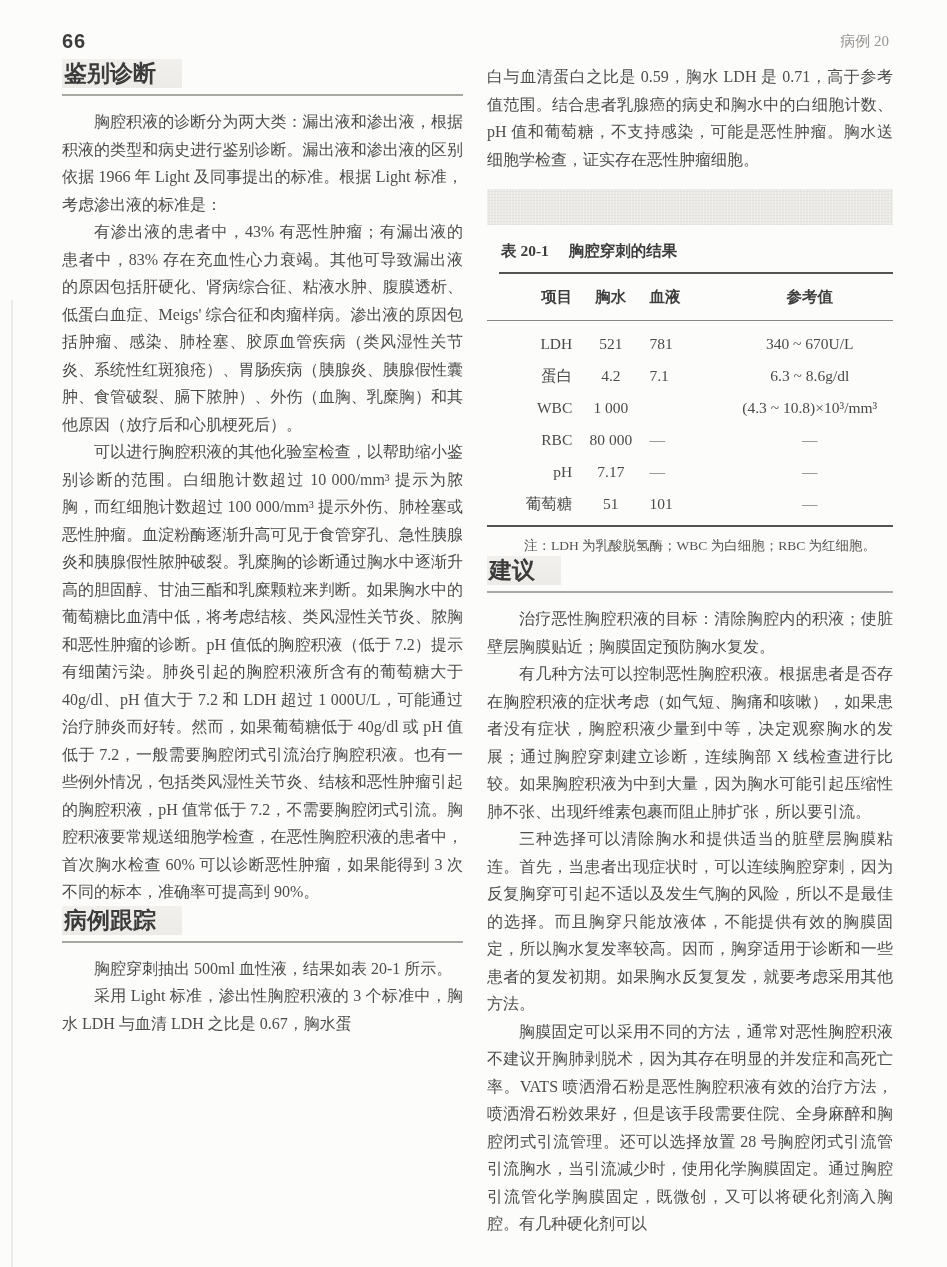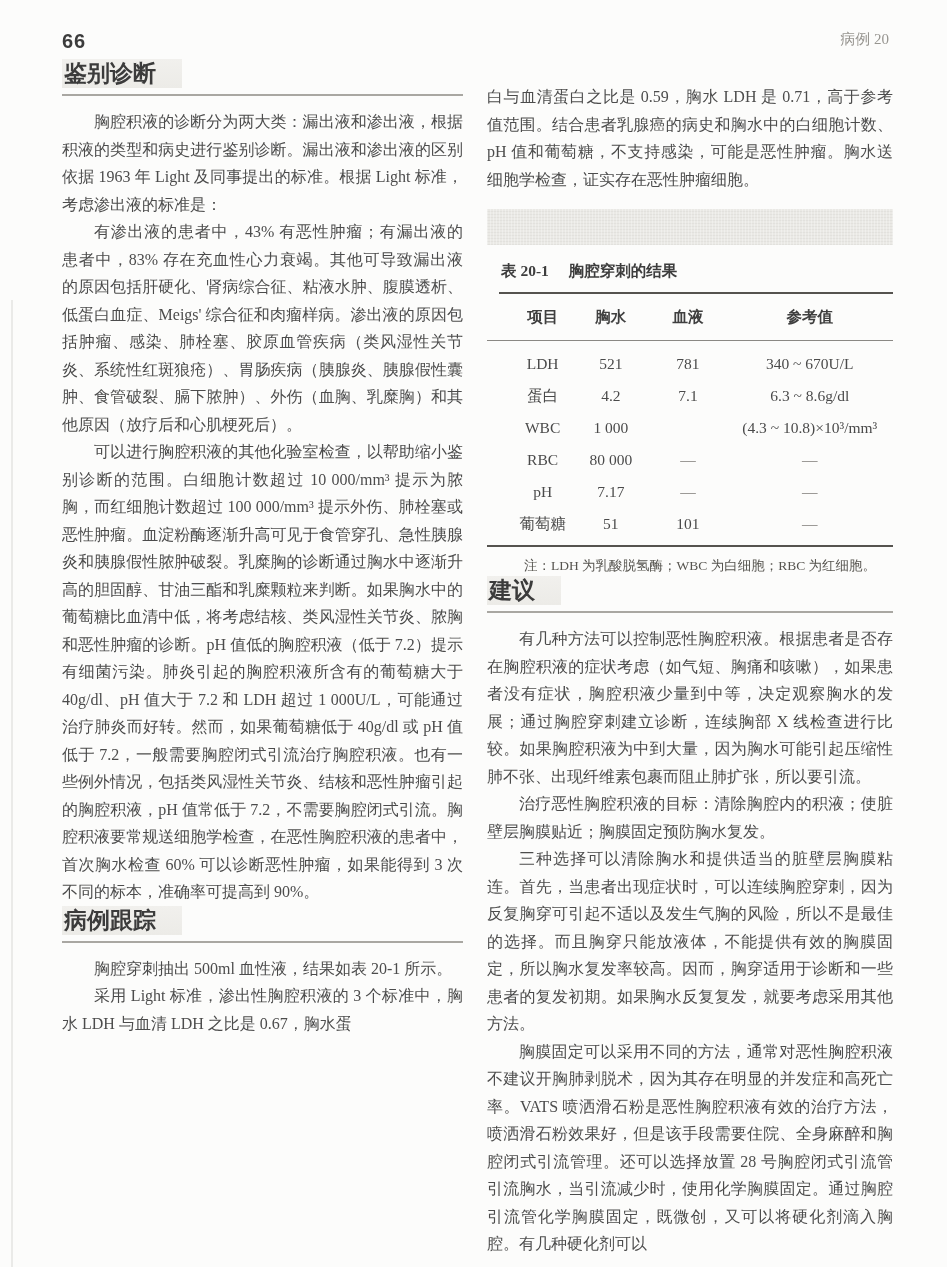--- a/index.html
+++ b/index.html
@@ -10,21 +10,21 @@
     overflow:hidden;
     font-family:"Liberation Serif","DejaVu Serif",serif;
     color:#4c4c4c;
     box-sizing:border-box;
   }
   .scan-edge{
     position:absolute;left:11px;top:300px;bottom:0;width:2px;
     background:rgba(175,172,164,0.22);
   }
   .page-header{
-    display:flex;justify-content:space-between;align-items:flex-start;
+    display:flex;justify-content:space-between;align-items:center;
     padding:30px 58px 0 62px;
   }
   .page-number{
     font-family:"Liberation Sans","DejaVu Sans",sans-serif;
     font-weight:bold;font-size:20px;color:#3c3c3c;letter-spacing:1px;
   }
   .running-head{font-size:15px;color:#979590;}
   .columns{
     display:flex;gap:24px;
     padding:0 54px 0 62px;
@@ -79,23 +79,23 @@
     border-bottom:2px solid #55534f;
   }
   table.results th{
     font-weight:bold;color:#3f3f3f;
     padding:13px 0 12px 0;
     border-bottom:1px solid #8a8884;
   }
   table.results td{padding:3px 0 4px 0;line-height:25px;}
   table.results tbody tr:first-child td{padding-top:10px;}
   table.results tbody tr:last-child td{padding-bottom:9px;}
-  .c-item{width:21%;text-align:center;padding-left:26px !important;box-sizing:border-box;}
+  .c-item{width:21%;text-align:right;padding-left:26px !important;box-sizing:border-box;}
   .c-fluid{width:19%;text-align:center;}
-  .c-blood{width:19%;text-align:center;}
+  .c-blood{width:19%;text-align:left;}
   .c-ref{width:41%;text-align:center;}
   .dash{color:#7c7a76;}
   .table-note{
     margin:9px 0 0 0;padding-left:20px;
     font-size:13.5px;line-height:20px;color:#56544f;
     text-align:center;
   }
 </style>
 </head>
 <body>
@@ -106,34 +106,34 @@
   <div class="page-header">
     <span class="page-number">66</span>
     <span class="running-head">病例 20</span>
   </div>
 
   <div class="columns">
 
     <div class="col col-left">
       <h2 class="sec m-top-md"><span class="h-wash">鉴别诊断</span></h2>
 
-      <p class="body indent">胸腔积液的诊断分为两大类：漏出液和渗出液，根据积液的类型和病史进行鉴别诊断。漏出液和渗出液的区别依据 1963 年 Light 及同事提出的标准。根据 Light 标准，考虑渗出液的标准是：</p>
+      <p class="body indent">胸腔积液的诊断分为两大类：漏出液和渗出液，根据积液的类型和病史进行鉴别诊断。漏出液和渗出液的区别依据 1966 年 Light 及同事提出的标准。根据 Light 标准，考虑渗出液的标准是：</p>
 
 
       <p class="body indent">有渗出液的患者中，43% 有恶性肿瘤；有漏出液的患者中，83% 存在充血性心力衰竭。其他可导致漏出液的原因包括肝硬化、肾病综合征、粘液水肿、腹膜透析、低蛋白血症、Meigs' 综合征和肉瘤样病。渗出液的原因包括肿瘤、感染、肺栓塞、胶原血管疾病（类风湿性关节炎、系统性红斑狼疮）、胃肠疾病（胰腺炎、胰腺假性囊肿、食管破裂、膈下脓肿）、外伤（血胸、乳糜胸）和其他原因（放疗后和心肌梗死后）。</p>
       <p class="body indent">可以进行胸腔积液的其他化验室检查，以帮助缩小鉴别诊断的范围。白细胞计数超过 10 000/mm³ 提示为脓胸，而红细胞计数超过 100 000/mm³ 提示外伤、肺栓塞或恶性肿瘤。血淀粉酶逐渐升高可见于食管穿孔、急性胰腺炎和胰腺假性脓肿破裂。乳糜胸的诊断通过胸水中逐渐升高的胆固醇、甘油三酯和乳糜颗粒来判断。如果胸水中的葡萄糖比血清中低，将考虑结核、类风湿性关节炎、脓胸和恶性肿瘤的诊断。pH 值低的胸腔积液（低于 7.2）提示有细菌污染。肺炎引起的胸腔积液所含有的葡萄糖大于 40g/dl、pH 值大于 7.2 和 LDH 超过 1 000U/L，可能通过治疗肺炎而好转。然而，如果葡萄糖低于 40g/dl 或 pH 值低于 7.2，一般需要胸腔闭式引流治疗胸腔积液。也有一些例外情况，包括类风湿性关节炎、结核和恶性肿瘤引起的胸腔积液，pH 值常低于 7.2，不需要胸腔闭式引流。胸腔积液要常规送细胞学检查，在恶性胸腔积液的患者中，首次胸水检查 60% 可以诊断恶性肿瘤，如果能得到 3 次不同的标本，准确率可提高到 90%。</p>
 
       <h2 class="sec m-top-lg"><span class="h-wash">病例跟踪</span></h2>
 
       <p class="body indent">胸腔穿刺抽出 500ml 血性液，结果如表 20-1 所示。</p>
       <p class="body indent">采用 Light 标准，渗出性胸腔积液的 3 个标准中，胸水 LDH 与血清 LDH 之比是 0.67，胸水蛋</p>
     </div>
 
     <div class="col col-right">
-      <p class="body" style="margin-top:24px;">白与血清蛋白之比是 0.59，胸水 LDH 是 0.71，高于参考值范围。结合患者乳腺癌的病史和胸水中的白细胞计数、pH 值和葡萄糖，不支持感染，可能是恶性肿瘤。胸水送细胞学检查，证实存在恶性肿瘤细胞。</p>
+      <p class="body" style="margin-top:4px;">白与血清蛋白之比是 0.59，胸水 LDH 是 0.71，高于参考值范围。结合患者乳腺癌的病史和胸水中的白细胞计数、pH 值和葡萄糖，不支持感染，可能是恶性肿瘤。胸水送细胞学检查，证实存在恶性肿瘤细胞。</p>
 
       <div class="shade-band"></div>
 
       <div class="table-caption">
         <span class="cap-label">表 20-1</span><span class="cap-title">胸腔穿刺的结果</span>
       </div>
 
       <table class="results">
         <thead>
           <tr>
@@ -180,20 +180,20 @@
             <td class="c-blood">101</td>
             <td class="c-ref dash">—</td>
           </tr>
         </tbody>
       </table>
 
       <p class="table-note">注：LDH 为乳酸脱氢酶；WBC 为白细胞；RBC 为红细胞。</p>
 
       <h2 class="sec m-top-md"><span class="h-wash">建议</span></h2>
 
+      <p class="body indent">治疗恶性胸腔积液的目标：清除胸腔内的积液；使脏壁层胸膜贴近；胸膜固定预防胸水复发。</p>
       <p class="body indent">有几种方法可以控制恶性胸腔积液。根据患者是否存在胸腔积液的症状考虑（如气短、胸痛和咳嗽），如果患者没有症状，胸腔积液少量到中等，决定观察胸水的发展；通过胸腔穿刺建立诊断，连续胸部 X 线检查进行比较。如果胸腔积液为中到大量，因为胸水可能引起压缩性肺不张、出现纤维素包裹而阻止肺扩张，所以要引流。</p>
-      <p class="body indent">治疗恶性胸腔积液的目标：清除胸腔内的积液；使脏壁层胸膜贴近；胸膜固定预防胸水复发。</p>
       <p class="body indent">三种选择可以清除胸水和提供适当的脏壁层胸膜粘连。首先，当患者出现症状时，可以连续胸腔穿刺，因为反复胸穿可引起不适以及发生气胸的风险，所以不是最佳的选择。而且胸穿只能放液体，不能提供有效的胸膜固定，所以胸水复发率较高。因而，胸穿适用于诊断和一些患者的复发初期。如果胸水反复复发，就要考虑采用其他方法。</p>
       <p class="body indent">胸膜固定可以采用不同的方法，通常对恶性胸腔积液不建议开胸肺剥脱术，因为其存在明显的并发症和高死亡率。VATS 喷洒滑石粉是恶性胸腔积液有效的治疗方法，喷洒滑石粉效果好，但是该手段需要住院、全身麻醉和胸腔闭式引流管理。还可以选择放置 28 号胸腔闭式引流管引流胸水，当引流减少时，使用化学胸膜固定。通过胸腔引流管化学胸膜固定，既微创，又可以将硬化剂滴入胸腔。有几种硬化剂可以</p>
     </div>
 
   </div>
 </div>
 
 </body></html>

